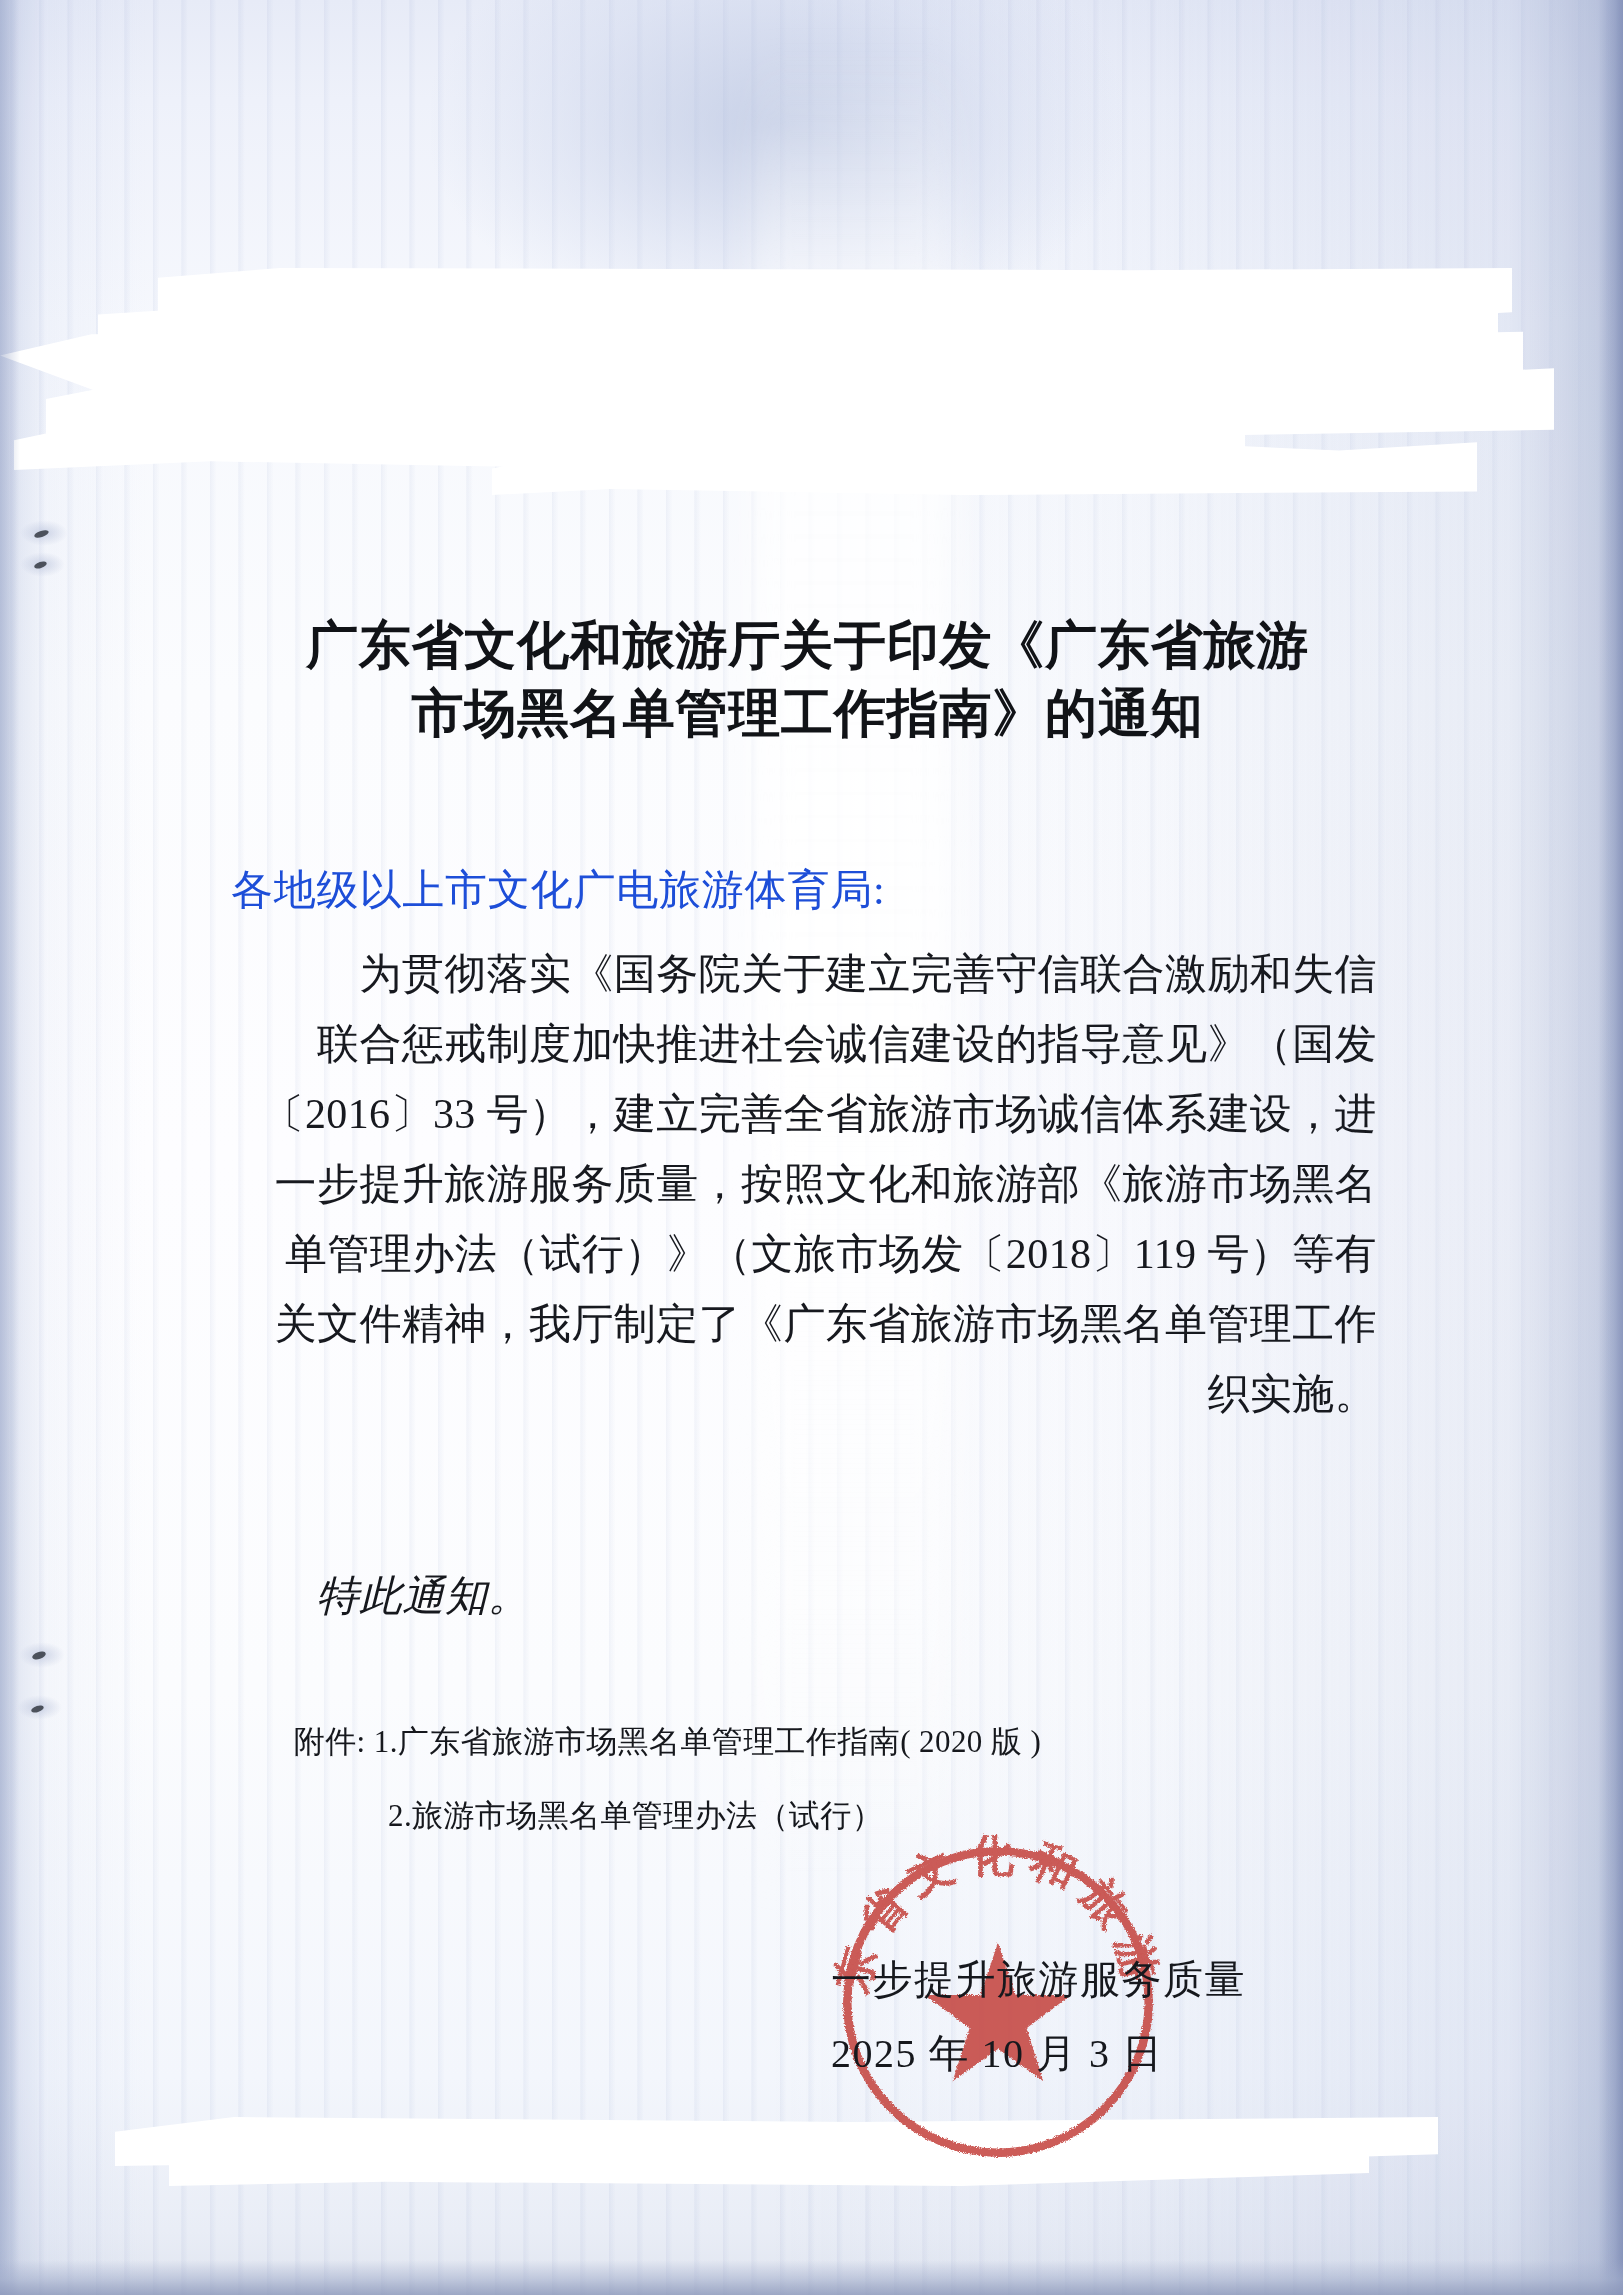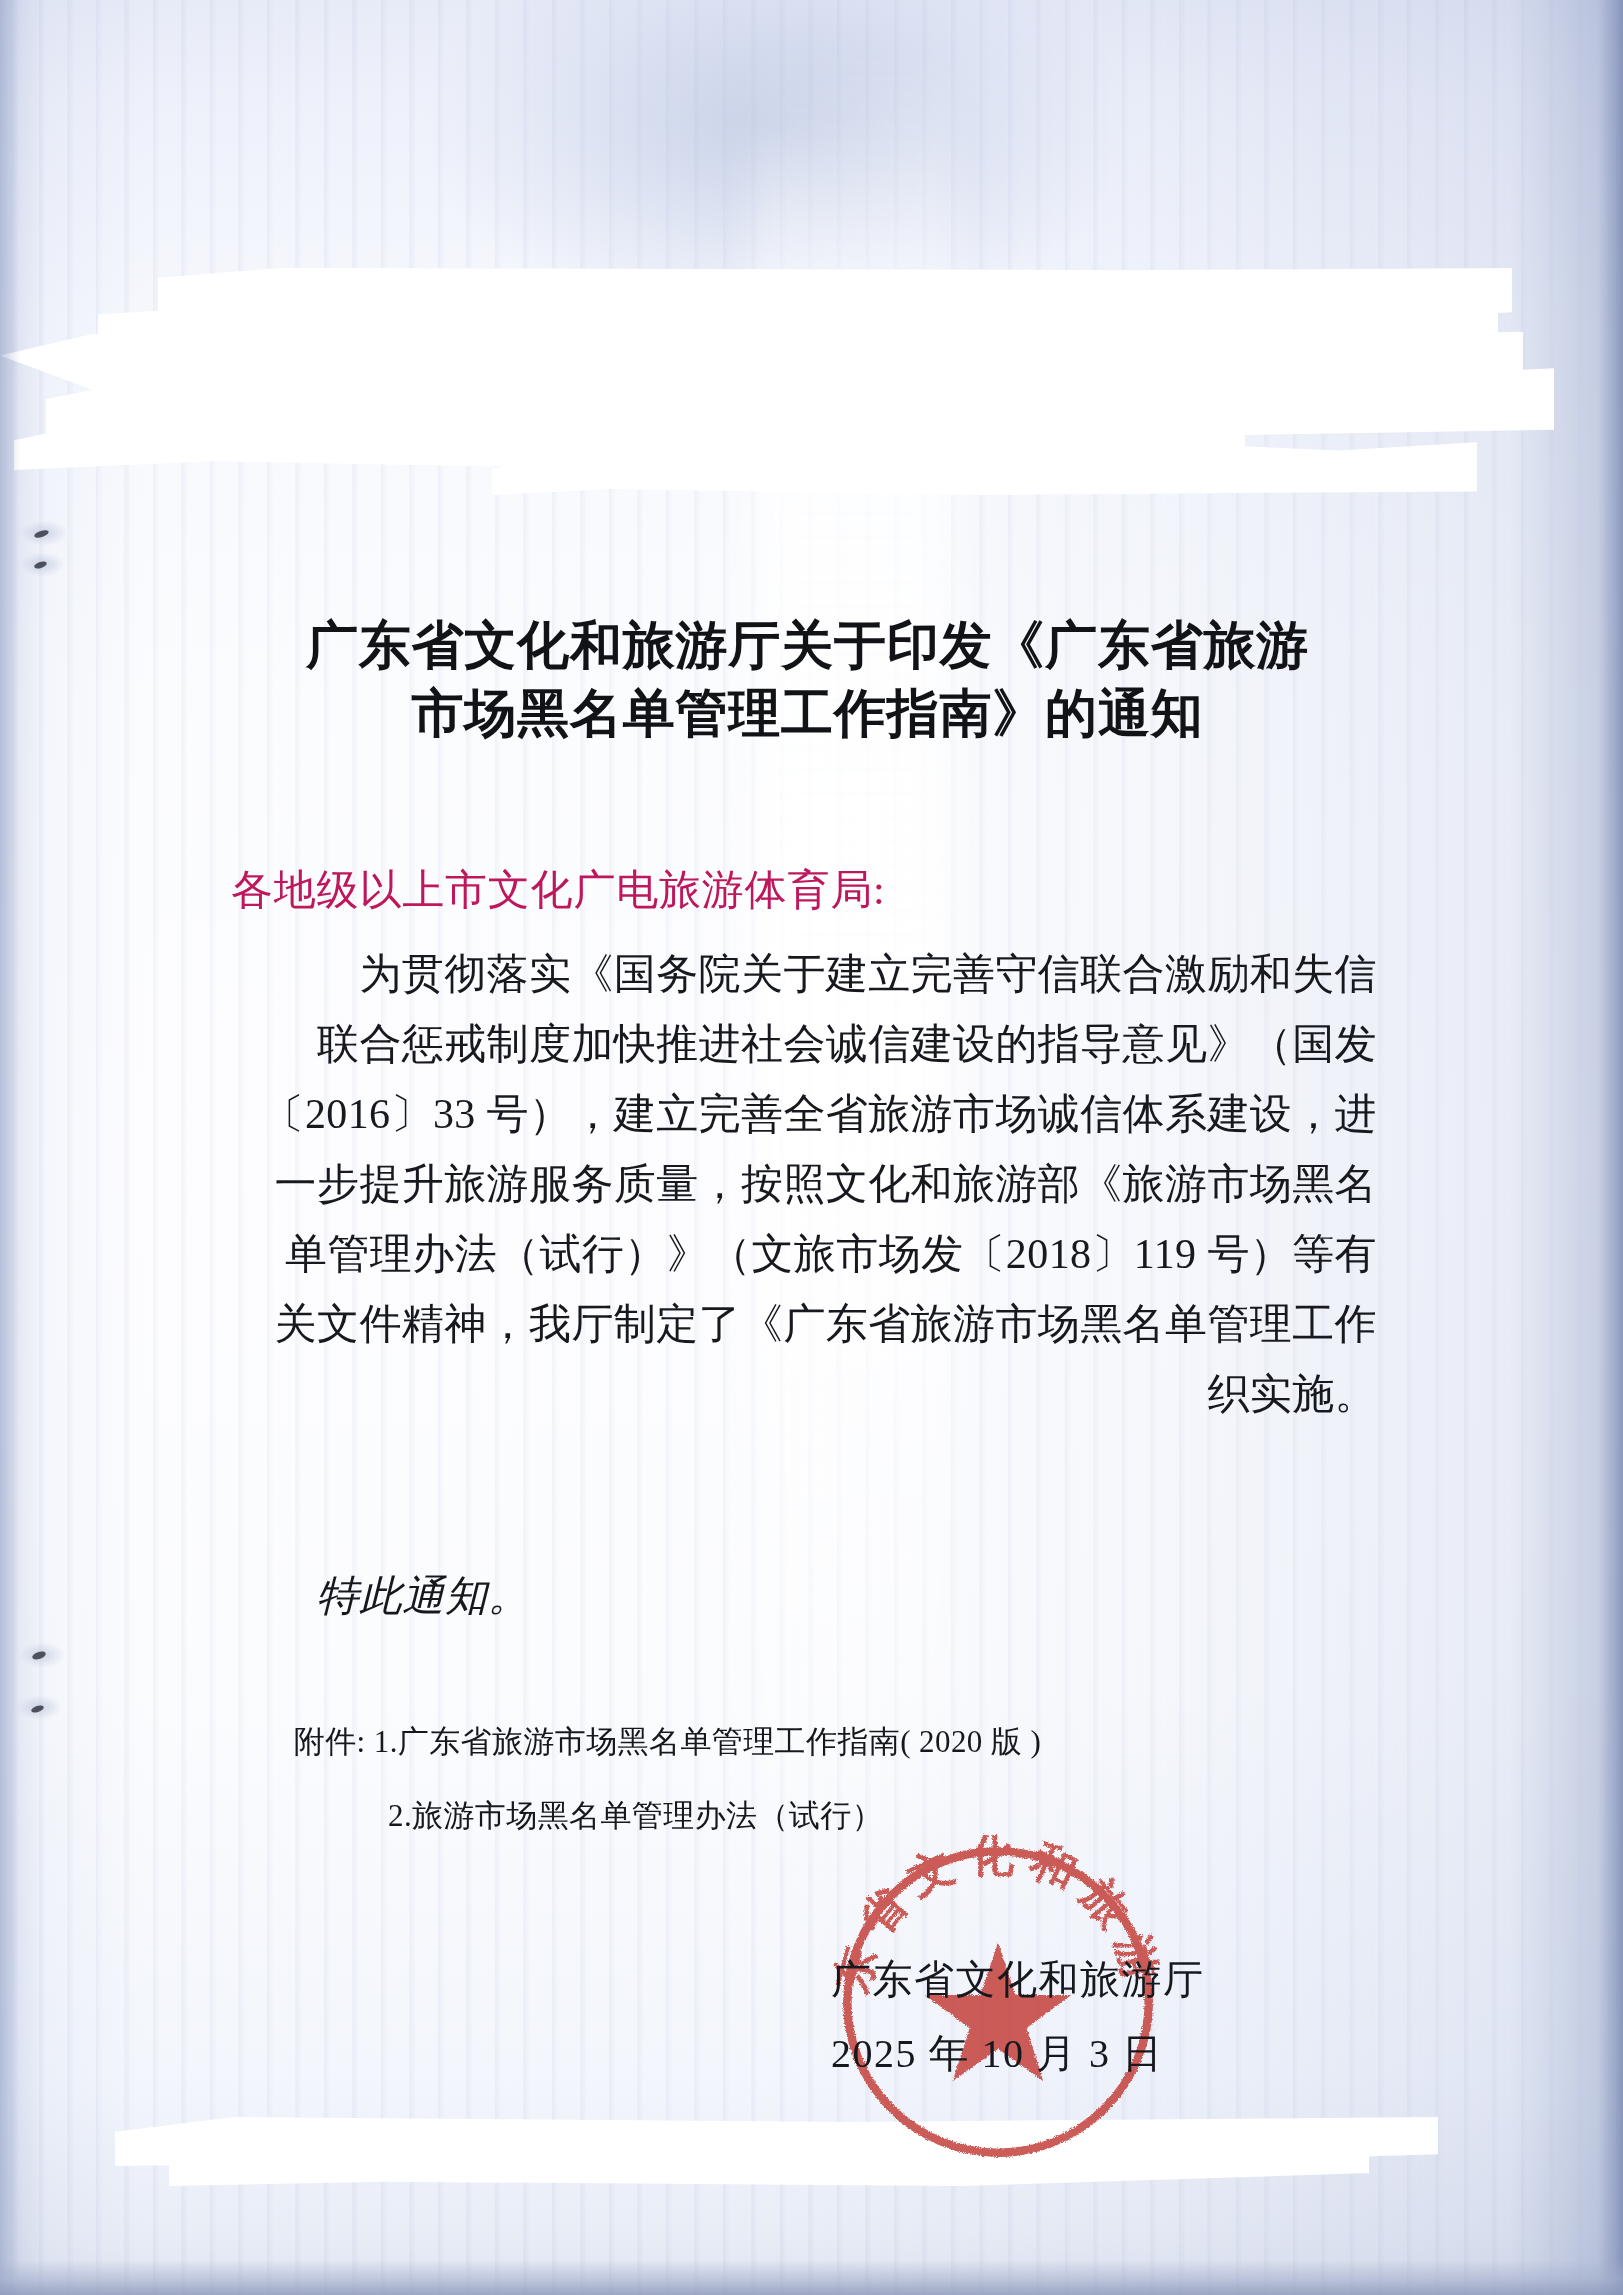--- a/index.html
+++ b/index.html
@@ -140,21 +140,21 @@
     color: #111317;
   }
 
   .addressee {
     position: absolute;
     left: 231px;
     top: 846px;
     font-size: 42px;
     line-height: 48px;
     letter-spacing: 0.8px;
-    color: #be185d;
+    color: #1d4ed8;
   }
 
   .body-para {
     position: absolute;
     left: 231px;
     top: 919px;
     width: 1146px;
     font-size: 42px;
     line-height: 70px;
     letter-spacing: 0.4px;
@@ -314,21 +314,21 @@
           <circle cx="225" cy="225" r="196" fill="none" stroke="#c4443f" stroke-width="11"></circle>
           <text font-family="'Liberation Serif','DejaVu Serif',serif" font-size="58" font-weight="700" fill="#c4443f" letter-spacing="16">
             <textPath href="#sealArc" startOffset="50%" text-anchor="middle" side="left">广东省文化和旅游厅</textPath>
           </text>
           <polygon fill="#c4443f" points="225,148 248,216 320,216 262,259 284,328 225,286 166,328 188,259 130,216 202,216"></polygon>
         </g>
       </svg>
     </div>
 
     <div class="signature">
-      <span class="ln">广东省文化和旅游厅</span>
+      <span class="ln">一步提升旅游服务质量</span>
       <span class="ln">2025 年 10 月 3 日</span>
     </div>
 
   </div>
 
   <div class="speck-halo sh3"></div>
   <div class="speck-halo sh4"></div>
   <div class="speck sp3"></div>
   <div class="speck sp4"></div>
 

